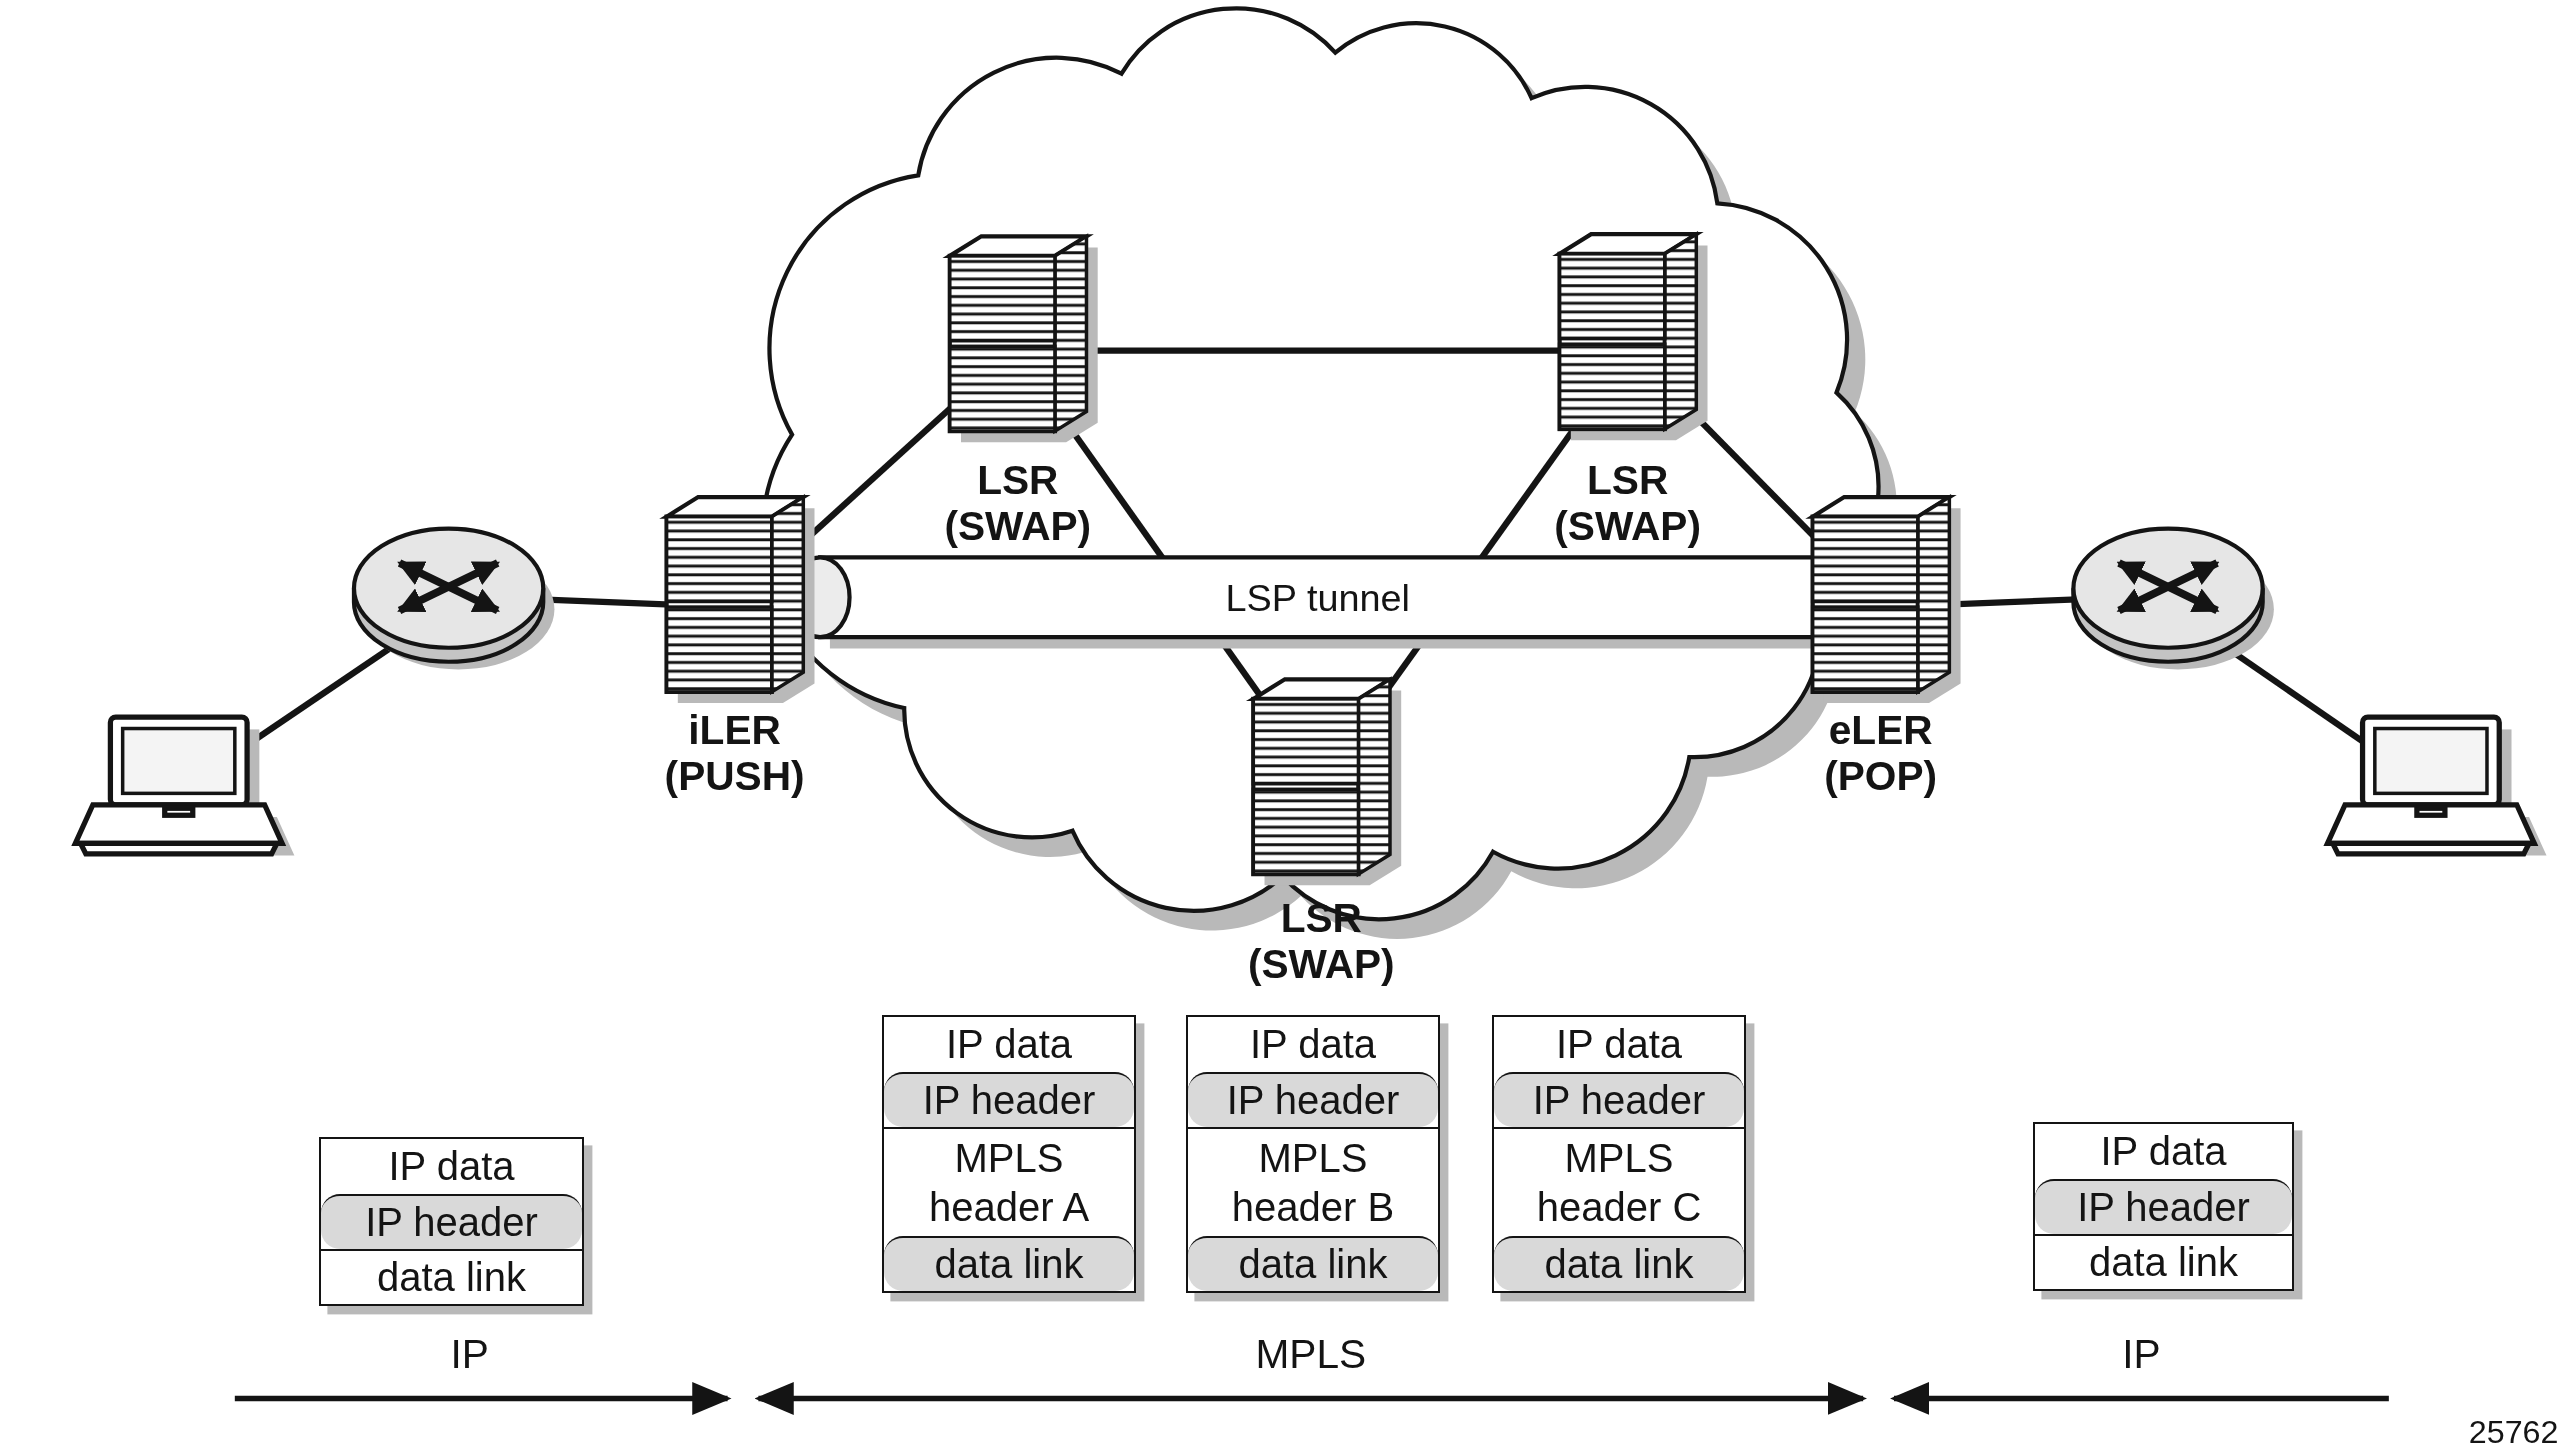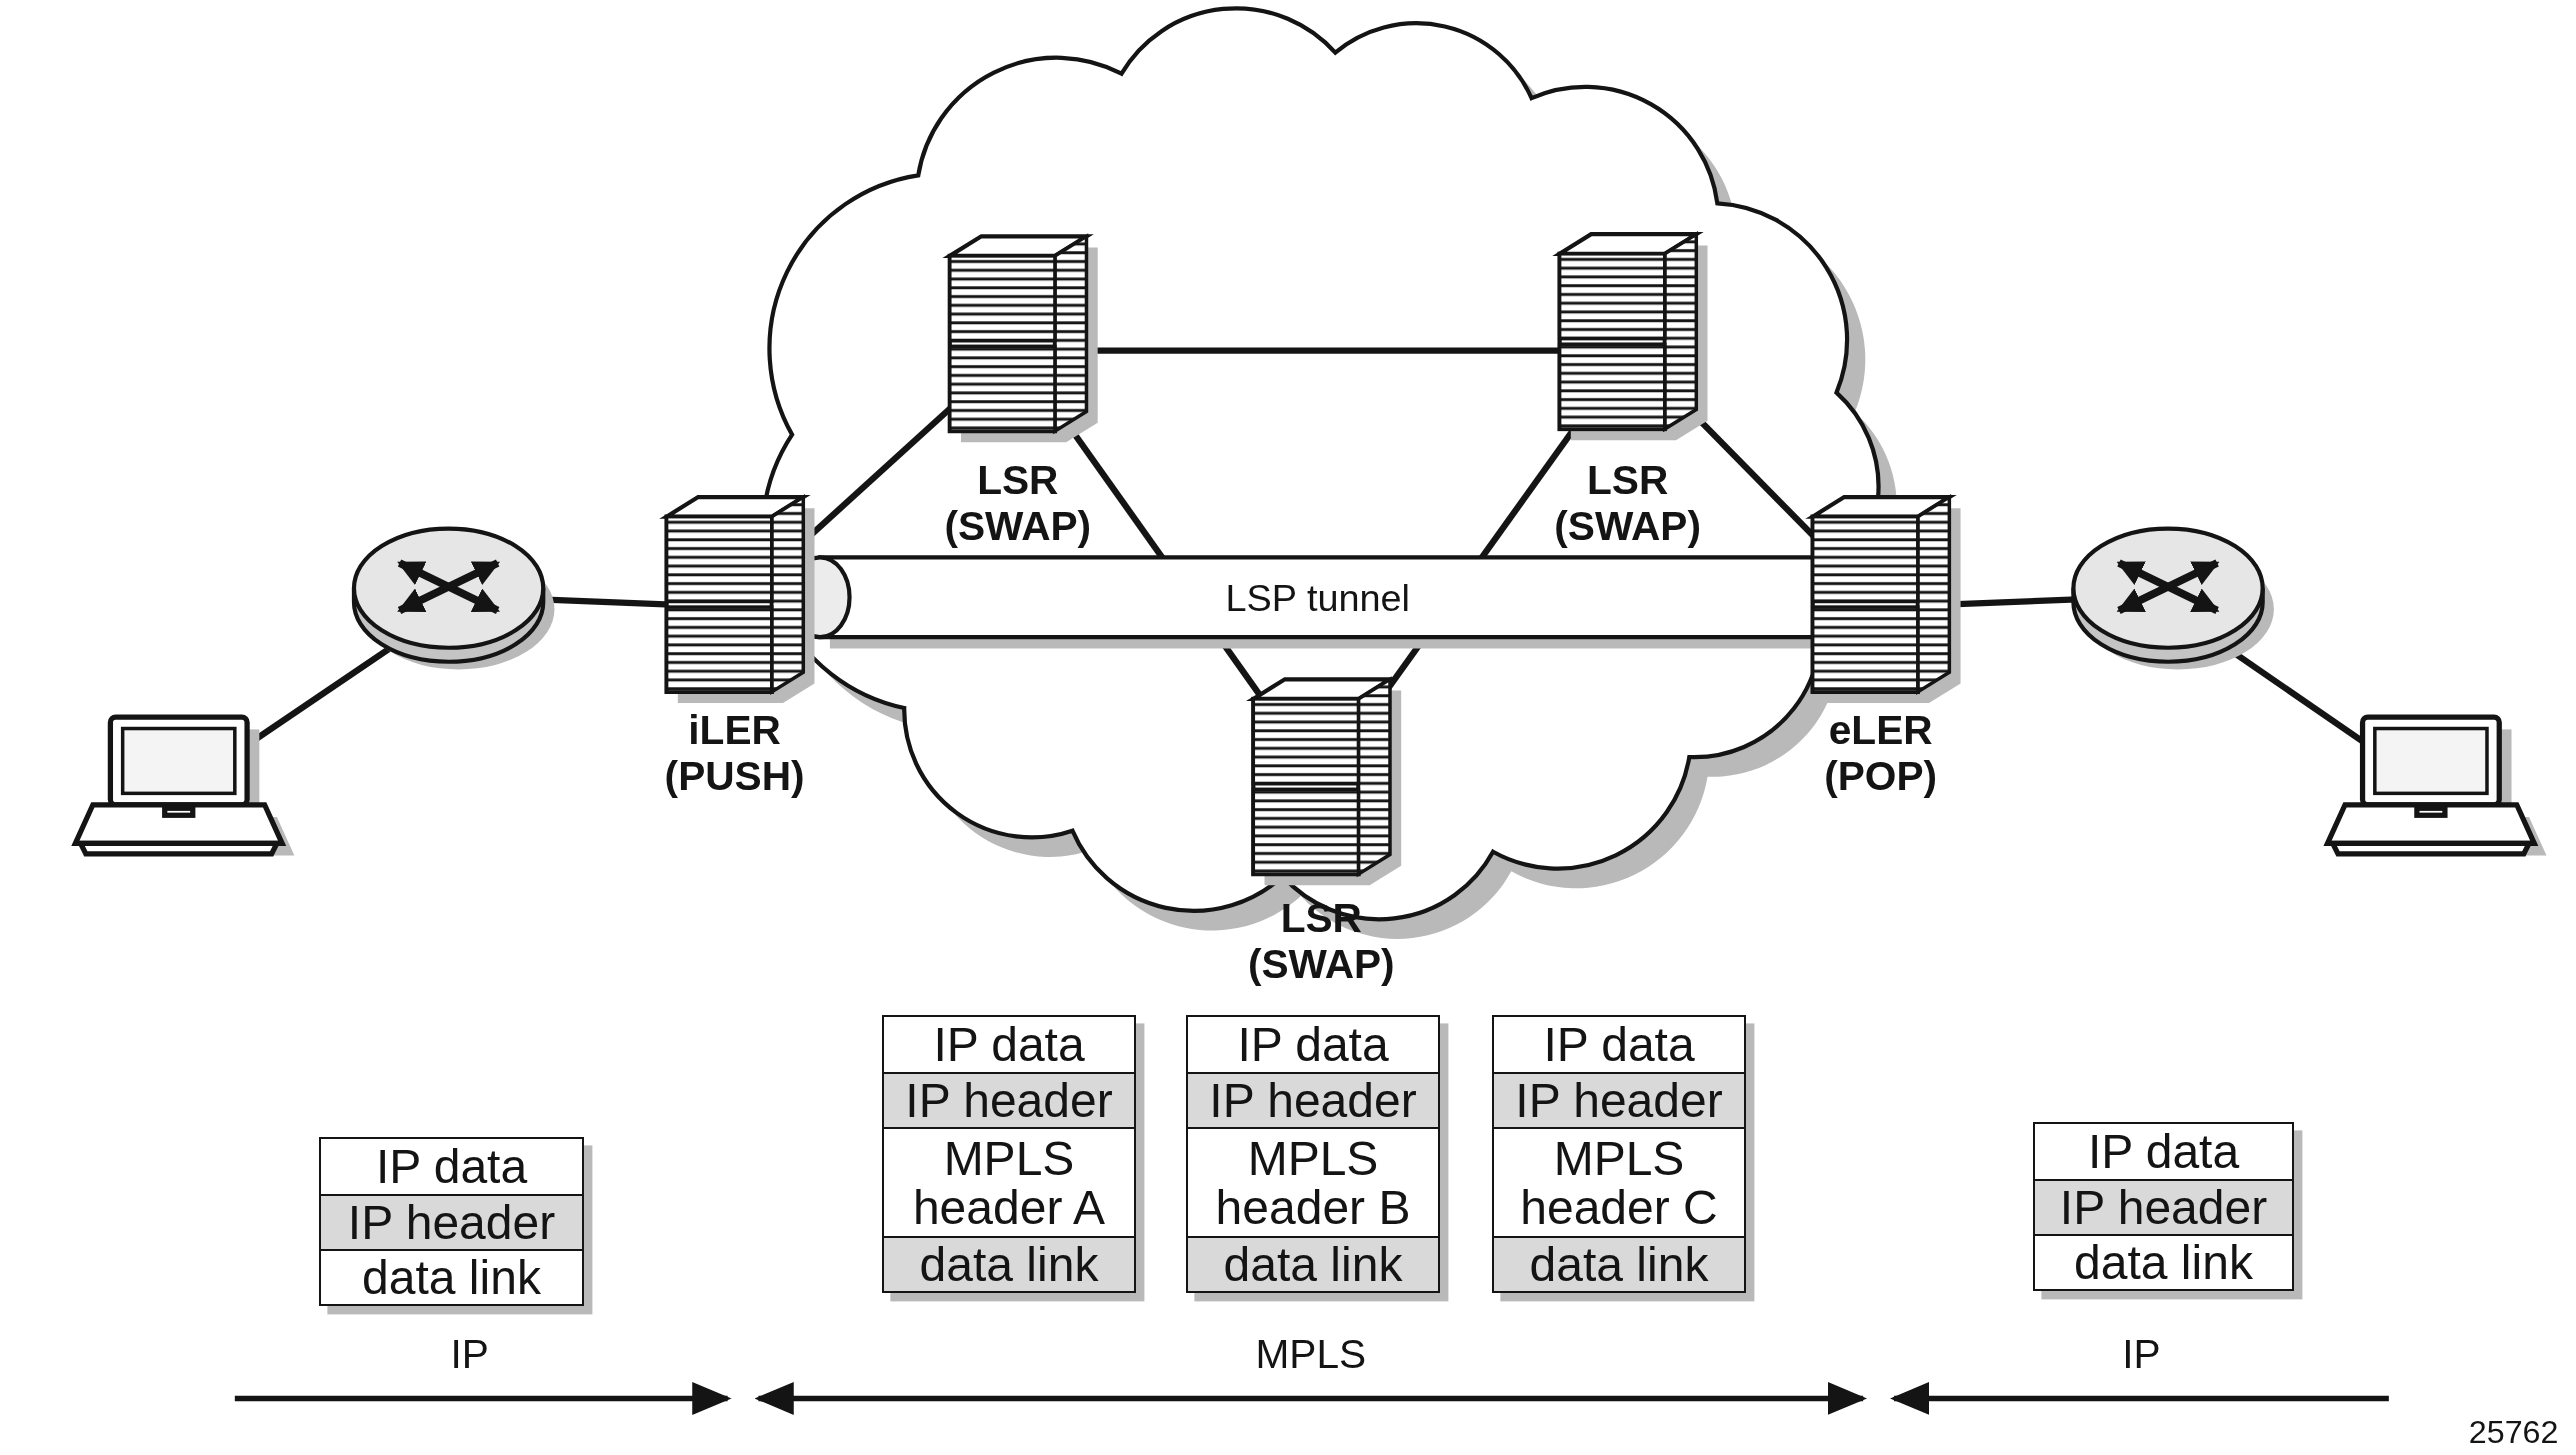--- a/index.html
+++ b/index.html
@@ -25,23 +25,23 @@
   text { fill:var(--c-line,#111); }
   .node-label   { font-size:58px; font-weight:bold; text-anchor:middle; }
   .tunnel-label { font-size:54px; text-anchor:middle; }
   .region-label { font-size:58px; text-anchor:middle; }
   .fig-num      { font-size:46px; text-anchor:end; }
 
   
   .stack { position:absolute; background:#fff; border:2.8px solid var(--c-line,#111);
            box-shadow:8.4px 8.4px 0 var(--c-shadow,#b9b9b9); }
   .stack .row { height:55px; display:flex; align-items:center; justify-content:center;
-                font-size:48px; background:#fff; }
+                font-size:40px; background:#fff; }
   .stack .row + .row { border-top:2.8px solid var(--c-line,#111); }
-  .stack .row.shaded { background:var(--c-row_shaded,#d9d9d9); }
+  .stack .row.shaded { background:var(--c-row_shaded,#d9d9d9);border-radius:19px; }
   .stack .row.tall { height:109px; white-space:pre-line; text-align:center; line-height:49px; }
 </style>
 </head>
 <body>
 
 <div class="canvas">
 
   <svg class="diagram" viewBox="0 0 3675 2077">
     <defs>
       <pattern id="slats" patternUnits="userSpaceOnUse" x="0" y="0" width="400" height="12.5">

